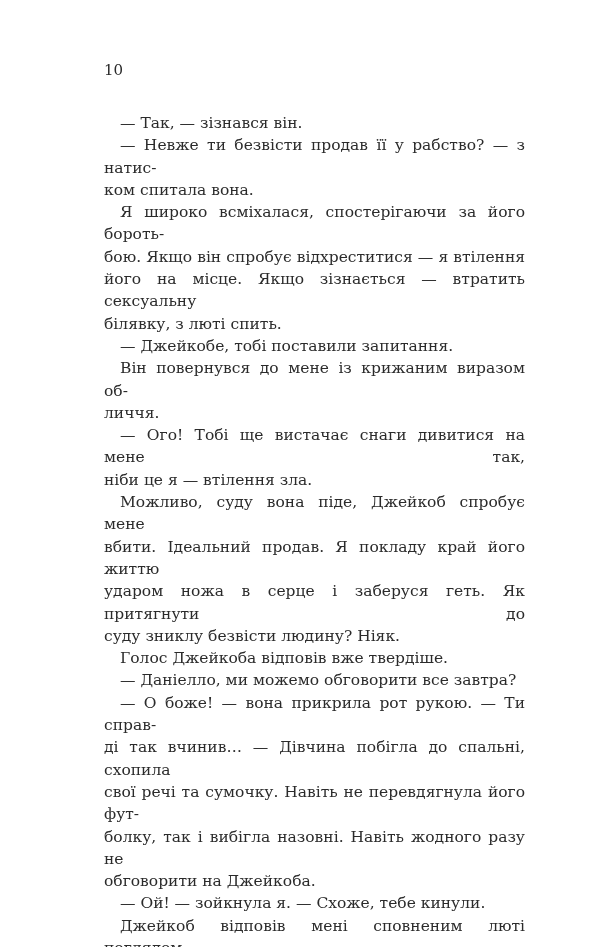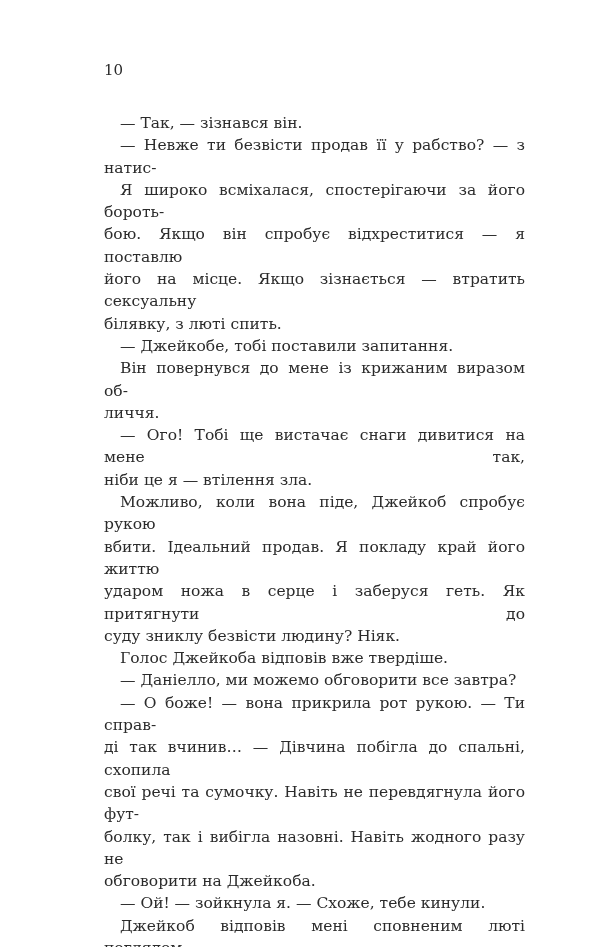--- a/index.html
+++ b/index.html
@@ -51,40 +51,41 @@
 <body>
 
 <div class="page">
   <div class="page-number">10</div>
   <div class="text-block">
       <div class="para">
         <div class="line indent">— Так, — зізнався він.</div>
       </div>
       <div class="para">
         <div class="line indent j">— Невже ти безвісти продав її у рабство? — з натис-</div>
+        <div class="line">ком спитала вона.</div>
       </div>
       <div class="para">
         <div class="line indent j">Я широко всміхалася, спостерігаючи за його бороть-</div>
-        <div class="line j">бою. Якщо він спробує відхреститися — я поставлю</div>
+        <div class="line j">бою. Якщо він спробує відхреститися — я втілення</div>
         <div class="line j">його на місце. Якщо зізнається — втратить сексуальну</div>
         <div class="line">білявку, з люті спить.</div>
       </div>
       <div class="para">
         <div class="line indent">— Джейкобе, тобі поставили запитання.</div>
       </div>
       <div class="para">
         <div class="line indent j">Він повернувся до мене із крижаним виразом об-</div>
         <div class="line">личчя.</div>
       </div>
       <div class="para">
         <div class="line indent j">— Ого! Тобі ще вистачає снаги дивитися на мене так,</div>
         <div class="line">ніби це я — втілення зла.</div>
       </div>
       <div class="para">
-        <div class="line indent j">Можливо, коли вона піде, Джейкоб спробує рукою</div>
+        <div class="line indent j">Можливо, суду вона піде, Джейкоб спробує мене</div>
         <div class="line j">вбити. Ідеальний продав. Я покладу край його життю</div>
         <div class="line j">ударом ножа в серце і заберуся геть. Як притягнути до</div>
         <div class="line">суду зниклу безвісти людину? Ніяк.</div>
       </div>
       <div class="para">
         <div class="line indent">Голос Джейкоба відповів вже твердіше.</div>
       </div>
       <div class="para">
         <div class="line indent">— Даніелло, ми можемо обговорити все завтра?</div>
       </div>

